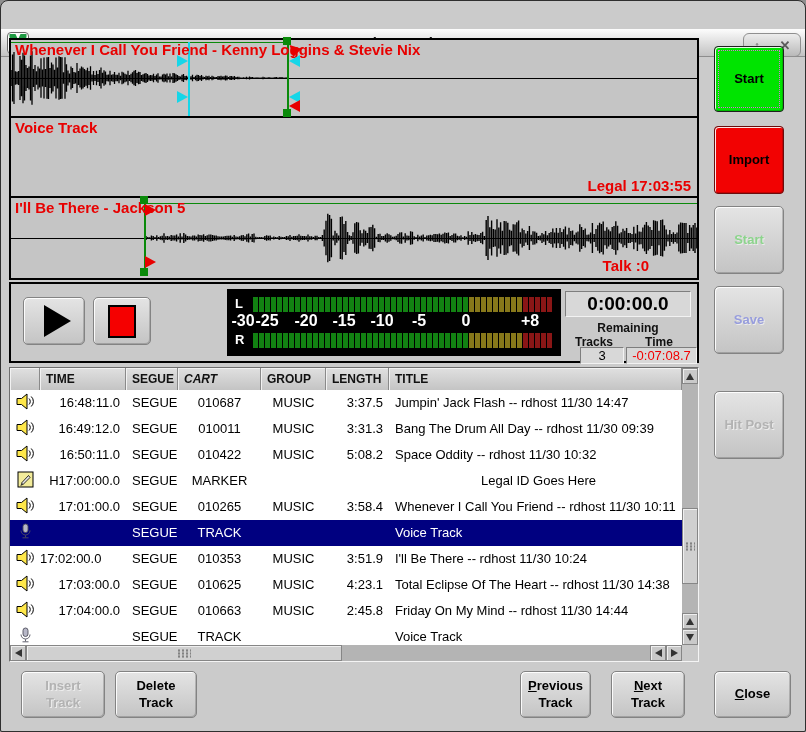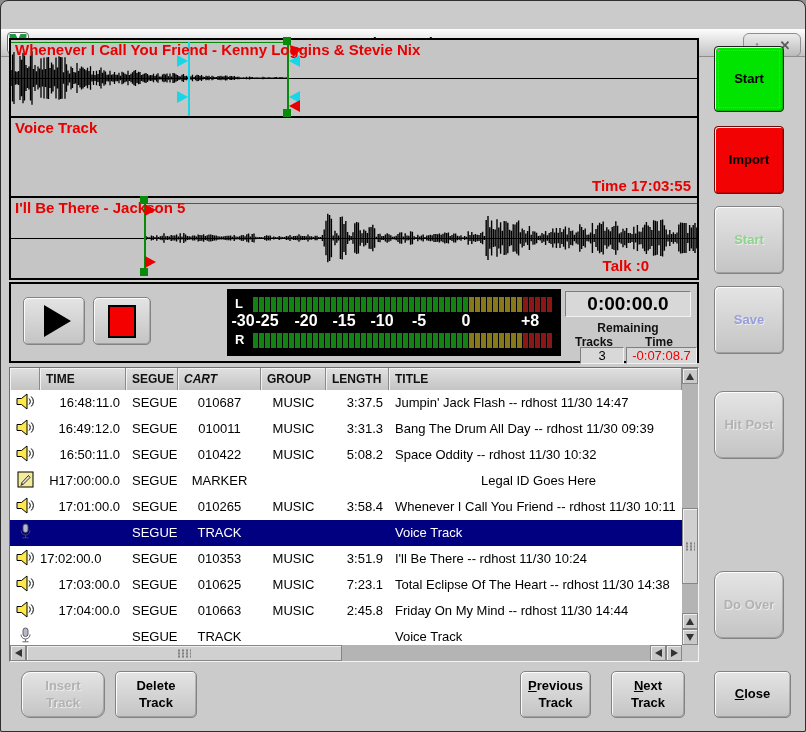--- a/index.html
+++ b/index.html
@@ -33,21 +33,21 @@
   .tri-l-red{border-top:6px solid transparent;border-bottom:6px solid transparent;border-right:11px solid #e80000;}
   .tri-r-red{border-top:6px solid transparent;border-bottom:6px solid transparent;border-left:11px solid #e80000;}
   .wave{position:absolute;overflow:visible;}
   .wave path{fill:none;stroke:#000;}
   
   #transport{position:absolute;left:8px;top:281px;width:690px;height:81px;border:2px solid #000;background:#c9c9c9;}
   .btn3d{background:linear-gradient(#e4e4e4,#c4c4c4);border:1px solid #838383;border-radius:5px;
          box-shadow:inset 1px 1px 0 rgba(255,255,255,.9),inset -1px -1px 0 rgba(0,0,0,.18);
          display:flex;align-items:center;justify-content:center;font-size:13px;font-weight:bold;color:#000;
          text-align:center;line-height:1.3;cursor:default;}
-  .dis{color:#b2b2b2;text-shadow:1px 1px 0 #ececec;border-radius:9px;}
+  .dis{color:#b2b2b2;text-shadow:1px 1px 0 #ececec;}
   .dis-green{color:#8cd48c;text-shadow:1px 1px 0 #ececec;}
   .dis-blue{color:#979ddd;text-shadow:1px 1px 0 #ececec;}
   #play-icon{width:0;height:0;border-top:16px solid transparent;border-bottom:16px solid transparent;border-left:27px solid #000;margin-left:6px;}
   #stop-icon{width:28px;height:33px;background:#f50000;border:2px solid #000;}
   #meter{position:absolute;left:216px;top:5px;width:334px;height:67px;background:#000;}
   .vu-lr{position:absolute;left:8px;color:#fff;font-size:13px;font-weight:bold;}
   .vu-bar{position:absolute;left:26px;width:300px;height:15px;display:flex;gap:1px;}
   .seg{width:5px;height:15px;}
   .sg{background:#128212;}.sy{background:#87781a;}.sr{background:#8a1616;}
   #vuScale{position:absolute;left:0;top:23px;width:334px;height:18px;}
@@ -122,21 +122,21 @@
       <div class="sq" style="left:272px;top:69px;"></div>
       <div class="tri tri-l-cyan" style="left:278px;top:15px;"></div>
       <div class="tri tri-l-cyan" style="left:278px;top:51px;"></div>
       <div class="tri tri-l-red" style="left:278px;top:60px;"></div>
       <div class="tri tri-l-red" style="left:277px;top:3px;transform:rotate(45deg);"></div>
     </div>
     <div class="tdiv" style="top:76px;"></div>
 
     <div class="track" id="track2" style="top:78px;height:78px;">
       <div class="tr-title">Voice Track</div>
-      <div class="tr-corner" style="right:6px;bottom:2px;">Time 17:03:55</div>
+      <div class="tr-corner" style="right:6px;bottom:2px;">Legal 17:03:55</div>
     </div>
     <div class="tdiv" style="top:156px;"></div>
 
     <div class="track" id="track3" style="top:158px;height:80px;">
       <div class="midline" style="top:40px;"></div>
       <svg class="wave" id="wave3" width="551" height="80" style="left:135px;top:0;">
           <path d="M0,38.1L0,41.9M1.8,39.1L1.8,40.9M3.6,39.2L3.6,40.8M5.4,37.6L5.4,42.4M7.2,38.0L7.2,42.0M9,39.0L9,41.0M10.8,37.3L10.8,42.7M12.600000000000001,39.0L12.600000000000001,41.0M14.400000000000002,38.3L14.400000000000002,41.7M16.200000000000003,37.7L16.200000000000003,42.3M18.000000000000004,35.2L18.000000000000004,44.8M19.800000000000004,38.2L19.800000000000004,41.8M21.600000000000005,38.0L21.600000000000005,42.0M23.400000000000006,38.5L23.400000000000006,41.5M25.200000000000006,36.9L25.200000000000006,43.1M27.000000000000007,37.6L27.000000000000007,42.4M28.800000000000008,37.6L28.800000000000008,42.4M30.60000000000001,36.4L30.60000000000001,43.6M32.400000000000006,38.6L32.400000000000006,41.4M34.2,35.3L34.2,44.7M36,38.4L36,41.6M37.8,35.0L37.8,45.0M39.599999999999994,36.5L39.599999999999994,43.5M41.39999999999999,38.1L41.39999999999999,41.9M43.19999999999999,38.3L43.19999999999999,41.7M44.999999999999986,38.5L44.999999999999986,41.5M46.79999999999998,37.6L46.79999999999998,42.4M48.59999999999998,37.4L48.59999999999998,42.6M50.39999999999998,38.5L50.39999999999998,41.5M52.199999999999974,36.5L52.199999999999974,43.5M53.99999999999997,37.0L53.99999999999997,43.0M55.79999999999997,37.2L55.79999999999997,42.8M57.599999999999966,36.2L57.599999999999966,43.8M59.39999999999996,38.0L59.39999999999996,42.0M61.19999999999996,37.3L61.19999999999996,42.7M62.99999999999996,36.6L62.99999999999996,43.4M64.79999999999995,36.5L64.79999999999995,43.5M66.59999999999995,36.9L66.59999999999995,43.1M68.39999999999995,37.5L68.39999999999995,42.5M70.19999999999995,37.4L70.19999999999995,42.6M71.99999999999994,38.2L71.99999999999994,41.8M73.79999999999994,38.5L73.79999999999994,41.5M75.59999999999994,38.4L75.59999999999994,41.6M77.39999999999993,38.6L77.39999999999993,41.4M79.19999999999993,37.9L79.19999999999993,42.1M80.99999999999993,37.8L80.99999999999993,42.2M82.79999999999993,37.7L82.79999999999993,42.3M84.59999999999992,37.5L84.59999999999992,42.5M86.39999999999992,38.7L86.39999999999992,41.3M88.19999999999992,37.1L88.19999999999992,42.9M89.99999999999991,38.6L89.99999999999991,41.4M91.79999999999991,38.8L91.79999999999991,41.2M93.59999999999991,38.2L93.59999999999991,41.8M95.3999999999999,37.2L95.3999999999999,42.8M97.1999999999999,37.0L97.1999999999999,43.0M98.9999999999999,38.2L98.9999999999999,41.8M100.7999999999999,36.3L100.7999999999999,43.7M102.5999999999999,35.4L102.5999999999999,44.6M104.39999999999989,38.4L104.39999999999989,41.6M106.19999999999989,36.1L106.19999999999989,43.9M107.99999999999989,35.4L107.99999999999989,44.6M109.79999999999988,38.7L109.79999999999988,41.3M111.59999999999988,39.2L111.59999999999988,40.8M113.39999999999988,39.0L113.39999999999988,41.0M115.19999999999987,39.0L115.19999999999987,41.0M116.99999999999987,39.2L116.99999999999987,40.8M118.79999999999987,38.1L118.79999999999987,41.9M120.59999999999987,37.3L120.59999999999987,42.7M122.39999999999986,37.7L122.39999999999986,42.3M124.19999999999986,37.4L124.19999999999986,42.6M125.99999999999986,39.3L125.99999999999986,40.7M127.79999999999986,38.4L127.79999999999986,41.6M129.59999999999985,39.1L129.59999999999985,40.9M131.39999999999986,39.2L131.39999999999986,40.8M133.19999999999987,38.1L133.19999999999987,41.9M134.9999999999999,38.8L134.9999999999999,41.2M136.7999999999999,39.0L136.7999999999999,41.0M138.5999999999999,38.9L138.5999999999999,41.1M140.39999999999992,38.1L140.39999999999992,41.9M142.19999999999993,38.2L142.19999999999993,41.8M143.99999999999994,36.9L143.99999999999994,43.1M145.79999999999995,38.7L145.79999999999995,41.3M147.59999999999997,37.9L147.59999999999997,42.1M149.39999999999998,38.0L149.39999999999998,42.0M151.2,37.7L151.2,42.3M153,36.2L153,43.8M154.8,37.8L154.8,42.2M156.60000000000002,38.0L156.60000000000002,42.0M158.40000000000003,38.1L158.40000000000003,41.9M160.20000000000005,38.2L160.20000000000005,41.8M162.00000000000006,36.6L162.00000000000006,43.4M163.80000000000007,38.2L163.80000000000007,41.8M165.60000000000008,38.3L165.60000000000008,41.7M167.4000000000001,39.0L167.4000000000001,41.0M169.2000000000001,37.7L169.2000000000001,42.3M171.0000000000001,37.7L171.0000000000001,42.3M172.80000000000013,39.0L172.80000000000013,41.0M174.60000000000014,39.0L174.60000000000014,41.0M176.40000000000015,37.1L176.40000000000015,42.9M178.20000000000016,31.4L178.20000000000016,48.6M180.00000000000017,22.8L180.00000000000017,57.2M181.80000000000018,15.8L181.80000000000018,64.2M183.6000000000002,17.1L183.6000000000002,62.9M185.4000000000002,20.7L185.4000000000002,59.3M187.20000000000022,37.4L187.20000000000022,42.6M189.00000000000023,32.8L189.00000000000023,47.2M190.80000000000024,35.3L190.80000000000024,44.7M192.60000000000025,37.6L192.60000000000025,42.4M194.40000000000026,18.9L194.40000000000026,61.1M196.20000000000027,18.6L196.20000000000027,61.4M198.00000000000028,25.9L198.00000000000028,54.1M199.8000000000003,23.0L199.8000000000003,57.0M201.6000000000003,33.9L201.6000000000003,46.1M203.40000000000032,37.2L203.40000000000032,42.8M205.20000000000033,38.1L205.20000000000033,41.9M207.00000000000034,34.2L207.00000000000034,45.8M208.80000000000035,25.3L208.80000000000035,54.7M210.60000000000036,23.9L210.60000000000036,56.1M212.40000000000038,24.6L212.40000000000038,55.4M214.2000000000004,32.3L214.2000000000004,47.7M216.0000000000004,35.2L216.0000000000004,44.8M217.8000000000004,31.6L217.8000000000004,48.4M219.60000000000042,32.8L219.60000000000042,47.2M221.40000000000043,34.9L221.40000000000043,45.1M223.20000000000044,29.3L223.20000000000044,50.7M225.00000000000045,29.1L225.00000000000045,50.9M226.80000000000047,26.8L226.80000000000047,53.2M228.60000000000048,30.3L228.60000000000048,49.7M230.4000000000005,38.8L230.4000000000005,41.2M232.2000000000005,35.9L232.2000000000005,44.1M234.0000000000005,35.8L234.0000000000005,44.2M235.80000000000052,37.9L235.80000000000052,42.1M237.60000000000053,37.9L237.60000000000053,42.1M239.40000000000055,36.6L239.40000000000055,43.4M241.20000000000056,35.2L241.20000000000056,44.8M243.00000000000057,36.3L243.00000000000057,43.7M244.80000000000058,37.3L244.80000000000058,42.7M246.6000000000006,38.8L246.6000000000006,41.2M248.4000000000006,38.5L248.4000000000006,41.5M250.2000000000006,37.7L250.2000000000006,42.3M252.00000000000063,35.9L252.00000000000063,44.1M253.80000000000064,34.6L253.80000000000064,45.4M255.60000000000065,34.3L255.60000000000065,45.7M257.40000000000066,38.4L257.40000000000066,41.6M259.20000000000067,35.3L259.20000000000067,44.7M261.0000000000007,37.5L261.0000000000007,42.5M262.8000000000007,37.7L262.8000000000007,42.3M264.6000000000007,33.2L264.6000000000007,46.8M266.4000000000007,33.8L266.4000000000007,46.2M268.2000000000007,38.3L268.2000000000007,41.7M270.00000000000074,39.0L270.00000000000074,41.0M271.80000000000075,36.8L271.80000000000075,43.2M273.60000000000076,38.4L273.60000000000076,41.6M275.4000000000008,37.5L275.4000000000008,42.5M277.2000000000008,36.4L277.2000000000008,43.6M279.0000000000008,38.9L279.0000000000008,41.1M280.8000000000008,37.6L280.8000000000008,42.4M282.6000000000008,37.2L282.6000000000008,42.8M284.40000000000083,36.8L284.40000000000083,43.2M286.20000000000084,37.2L286.20000000000084,42.8M288.00000000000085,36.1L288.00000000000085,43.9M289.80000000000086,36.1L289.80000000000086,43.9M291.6000000000009,36.2L291.6000000000009,43.8M293.4000000000009,35.6L293.4000000000009,44.4M295.2000000000009,36.8L295.2000000000009,43.2M297.0000000000009,35.8L297.0000000000009,44.2M298.8000000000009,34.4L298.8000000000009,45.6M300.60000000000093,34.9L300.60000000000093,45.1M302.40000000000094,34.6L302.40000000000094,45.4M304.20000000000095,38.0L304.20000000000095,42.0M306.00000000000097,36.9L306.00000000000097,43.1M307.800000000001,35.6L307.800000000001,44.4M309.600000000001,35.6L309.600000000001,44.4M311.400000000001,37.8L311.400000000001,42.2M313.200000000001,38.2L313.200000000001,41.8M315.000000000001,37.3L315.000000000001,42.7M316.80000000000103,39.2L316.80000000000103,40.8M318.60000000000105,38.0L318.60000000000105,42.0M320.40000000000106,38.7L320.40000000000106,41.3M322.20000000000107,33.2L322.20000000000107,46.8M324.0000000000011,37.0L324.0000000000011,43.0M325.8000000000011,34.1L325.8000000000011,45.9M327.6000000000011,36.7L327.6000000000011,43.3M329.4000000000011,35.9L329.4000000000011,44.1M331.2000000000011,36.7L331.2000000000011,43.3M333.00000000000114,36.9L333.00000000000114,43.1M334.80000000000115,35.0L334.80000000000115,45.0M336.60000000000116,33.8L336.60000000000116,46.2M338.40000000000117,38.1L338.40000000000117,41.9M340.2000000000012,21.9L340.2000000000012,58.1M342.0000000000012,18.0L342.0000000000012,62.0M343.8000000000012,29.3L343.8000000000012,50.7M345.6000000000012,22.6L345.6000000000012,57.4M347.4000000000012,30.9L347.4000000000012,49.1M349.20000000000124,31.4L349.20000000000124,48.6M351.00000000000125,21.2L351.00000000000125,58.8M352.80000000000126,29.4L352.80000000000126,50.6M354.6000000000013,24.3L354.6000000000013,55.7M356.4000000000013,32.8L356.4000000000013,47.2M358.2000000000013,23.1L358.2000000000013,56.9M360.0000000000013,23.2L360.0000000000013,56.8M361.8000000000013,24.7L361.8000000000013,55.3M363.60000000000133,31.7L363.60000000000133,48.3M365.40000000000134,32.8L365.40000000000134,47.2M367.20000000000135,26.2L367.20000000000135,53.8M369.00000000000136,26.5L369.00000000000136,53.5M370.8000000000014,24.3L370.8000000000014,55.7M372.6000000000014,22.4L372.6000000000014,57.6M374.4000000000014,34.2L374.4000000000014,45.8M376.2000000000014,30.5L376.2000000000014,49.5M378.0000000000014,31.9L378.0000000000014,48.1M379.80000000000143,35.4L379.80000000000143,44.6M381.60000000000144,32.9L381.60000000000144,47.1M383.40000000000146,28.0L383.40000000000146,52.0M385.20000000000147,36.7L385.20000000000147,43.3M387.0000000000015,33.2L387.0000000000015,46.8M388.8000000000015,33.5L388.8000000000015,46.5M390.6000000000015,34.7L390.6000000000015,45.3M392.4000000000015,38.0L392.4000000000015,42.0M394.2000000000015,37.5L394.2000000000015,42.5M396.00000000000153,34.9L396.00000000000153,45.1M397.80000000000155,36.3L397.80000000000155,43.7M399.60000000000156,33.1L399.60000000000156,46.9M401.40000000000157,37.2L401.40000000000157,42.8M403.2000000000016,35.1L403.2000000000016,44.9M405.0000000000016,34.1L405.0000000000016,45.9M406.8000000000016,30.5L406.8000000000016,49.5M408.6000000000016,34.4L408.6000000000016,45.6M410.4000000000016,30.1L410.4000000000016,49.9M412.20000000000164,34.8L412.20000000000164,45.2M414.00000000000165,30.1L414.00000000000165,49.9M415.80000000000166,33.9L415.80000000000166,46.1M417.60000000000167,31.3L417.60000000000167,48.7M419.4000000000017,28.5L419.4000000000017,51.5M421.2000000000017,36.5L421.2000000000017,43.5M423.0000000000017,29.7L423.0000000000017,50.3M424.8000000000017,33.0L424.8000000000017,47.0M426.6000000000017,32.4L426.6000000000017,47.6M428.40000000000174,36.7L428.40000000000174,43.3M430.20000000000175,34.4L430.20000000000175,45.6M432.00000000000176,33.5L432.00000000000176,46.5M433.8000000000018,26.3L433.8000000000018,53.7M435.6000000000018,28.9L435.6000000000018,51.1M437.4000000000018,31.9L437.4000000000018,48.1M439.2000000000018,30.6L439.2000000000018,49.4M441.0000000000018,36.7L441.0000000000018,43.3M442.80000000000183,36.6L442.80000000000183,43.4M444.60000000000184,34.6L444.60000000000184,45.4M446.40000000000185,25.0L446.40000000000185,55.0M448.20000000000186,35.9L448.20000000000186,44.1M450.0000000000019,31.0L450.0000000000019,49.0M451.8000000000019,27.3L451.8000000000019,52.7M453.6000000000019,24.7L453.6000000000019,55.3M455.4000000000019,26.0L455.4000000000019,54.0M457.2000000000019,23.4L457.2000000000019,56.6M459.00000000000193,32.8L459.00000000000193,47.2M460.80000000000194,29.2L460.80000000000194,50.8M462.60000000000196,31.6L462.60000000000196,48.4M464.40000000000197,33.2L464.40000000000197,46.8M466.200000000002,29.0L466.200000000002,51.0M468.000000000002,28.0L468.000000000002,52.0M469.800000000002,23.2L469.800000000002,56.8M471.600000000002,27.8L471.600000000002,52.2M473.400000000002,35.5L473.400000000002,44.5M475.20000000000203,34.2L475.20000000000203,45.8M477.00000000000205,30.7L477.00000000000205,49.3M478.80000000000206,32.8L478.80000000000206,47.2M480.60000000000207,30.1L480.60000000000207,49.9M482.4000000000021,34.9L482.4000000000021,45.1M484.2000000000021,35.0L484.2000000000021,45.0M486.0000000000021,35.9L486.0000000000021,44.1M487.8000000000021,28.7L487.8000000000021,51.3M489.6000000000021,35.5L489.6000000000021,44.5M491.40000000000214,27.1L491.40000000000214,52.9M493.20000000000215,33.6L493.20000000000215,46.4M495.00000000000216,33.8L495.00000000000216,46.2M496.80000000000217,29.6L496.80000000000217,50.4M498.6000000000022,26.8L498.6000000000022,53.2M500.4000000000022,24.0L500.4000000000022,56.0M502.2000000000022,27.5L502.2000000000022,52.5M504.0000000000022,29.1L504.0000000000022,50.9M505.8000000000022,32.0L505.8000000000022,48.0M507.60000000000224,22.2L507.60000000000224,57.8M509.40000000000225,22.8L509.40000000000225,57.2M511.20000000000226,23.3L511.20000000000226,56.7M513.0000000000023,32.8L513.0000000000023,47.2M514.8000000000022,22.1L514.8000000000022,57.9M516.6000000000022,21.4L516.6000000000022,58.6M518.4000000000021,27.3L518.4000000000021,52.7M520.2000000000021,31.4L520.2000000000021,48.6M522.000000000002,36.5L522.000000000002,43.5M523.800000000002,31.9L523.800000000002,48.1M525.600000000002,35.9L525.600000000002,44.1M527.4000000000019,34.2L527.4000000000019,45.8M529.2000000000019,35.9L529.2000000000019,44.1M531.0000000000018,34.5L531.0000000000018,45.5M532.8000000000018,26.6L532.8000000000018,53.4M534.6000000000017,24.4L534.6000000000017,55.6M536.4000000000017,24.8L536.4000000000017,55.2M538.2000000000016,25.0L538.2000000000016,55.0M540.0000000000016,24.9L540.0000000000016,55.1M541.8000000000015,34.9L541.8000000000015,45.1M543.6000000000015,27.0L543.6000000000015,53.0M545.4000000000015,29.5L545.4000000000015,50.5M547.2000000000014,27.0L547.2000000000014,53.0M549.0000000000014,24.9L549.0000000000014,55.1M550.8000000000013,29.6L550.8000000000013,50.4" stroke-width="1.4"></path>
         </svg>
       <div class="ghline" style="left:133px;top:5px;width:553px;"></div>
       <div class="tr-title">I'll Be There - Jackson 5</div>
@@ -398,21 +398,21 @@
           <div class="td" style="width: 30px; text-align: center;">
             <svg class="ic" width="19" height="17" viewBox="0 0 19 17">
               <polygon points="1,5.5 5.5,5.5 11,1 11,16 5.5,11.5 1,11.5" fill="#ffe84a" stroke="#000" stroke-width="1"></polygon>
               <path d="M13,5.5 A4.2,4.2 0 0 1 13,11.5 M15.2,3.5 A6.8,6.8 0 0 1 15.2,13.5" fill="none" stroke="#000" stroke-width="1"></path>
             </svg>
           </div>
           <div class="td" style="width: 86px; text-align: right; padding-right: 6px;">17:03:00.0</div>
           <div class="td" style="width: 52px; text-align: left; padding-left: 6px;">SEGUE</div>
           <div class="td" style="width: 83px; text-align: center;">010625</div>
           <div class="td" style="width: 65px; text-align: center;">MUSIC</div>
-          <div class="td" style="width: 63px; text-align: right; padding-right: 6px;">7:23.1</div>
+          <div class="td" style="width: 63px; text-align: right; padding-right: 6px;">4:23.1</div>
           <div class="td" style="width: 293px; text-align: left; padding-left: 6px;">Total Eclipse Of The Heart -- rdhost 11/30 14:38</div>
         </div>
         <div class="trow" style="top: 208px;">
           <div class="td" style="width: 30px; text-align: center;">
             <svg class="ic" width="19" height="17" viewBox="0 0 19 17">
               <polygon points="1,5.5 5.5,5.5 11,1 11,16 5.5,11.5 1,11.5" fill="#ffe84a" stroke="#000" stroke-width="1"></polygon>
               <path d="M13,5.5 A4.2,4.2 0 0 1 13,11.5 M15.2,3.5 A6.8,6.8 0 0 1 15.2,13.5" fill="none" stroke="#000" stroke-width="1"></path>
             </svg>
           </div>
           <div class="td" style="width: 86px; text-align: right; padding-right: 6px;">17:04:00.0</div>
@@ -478,23 +478,20 @@
     </button>
   <button class="sidebtn btn3d" style="top:205px;height:68px;">
       <span class="dis-green">Start</span>
     </button>
   <button class="sidebtn btn3d" style="top:285px;height:68px;">
       <span class="dis-blue">Save</span>
     </button>
   <button class="sidebtn btn3d dis" style="top:390px;height:68px;">
       <span>Hit Post</span>
     </button>
-  <button class="sidebtn btn3d dis" style="top:570px;height:68px;">
-      <span>Do Over</span>
-    </button>
 
   <button class="abs btn3d dis" style="left:20px;top:670px;width:84px;height:47px;">
     <span><span>Insert</span><br><span>Track</span></span>
     </button>
   <button class="abs btn3d" style="left:114px;top:670px;width:82px;height:47px;">
     <span><span>Delete</span><br><span>Track</span></span>
     </button>
   <button class="abs btn3d" style="left:519px;top:670px;width:71px;height:47px;">
     <span><u>P</u><span>revious</span><br><span>Track</span></span>
     </button>

